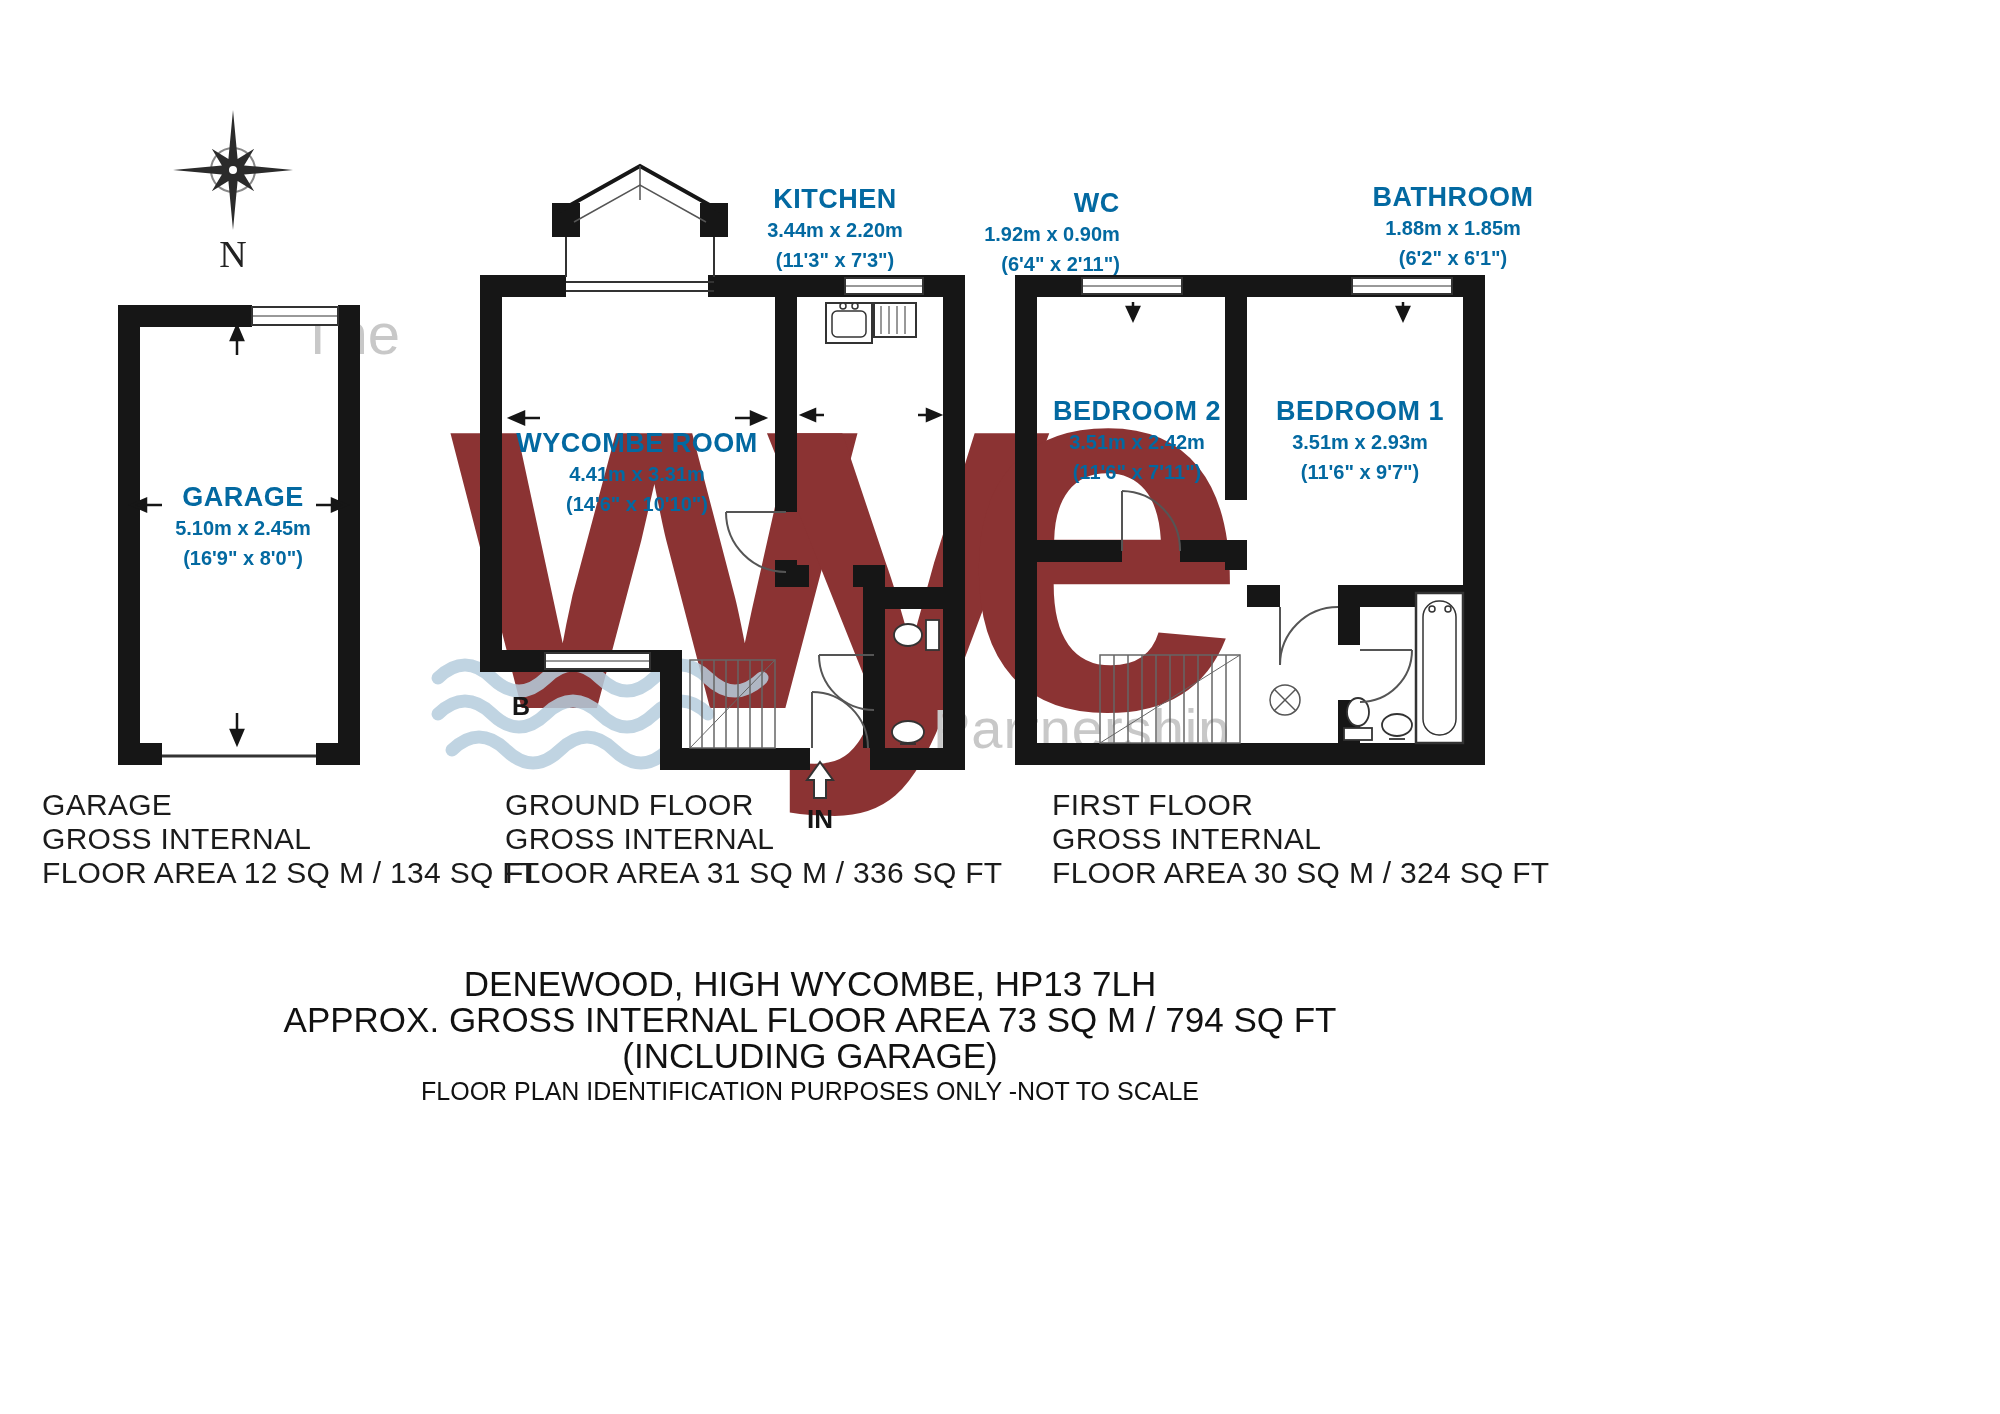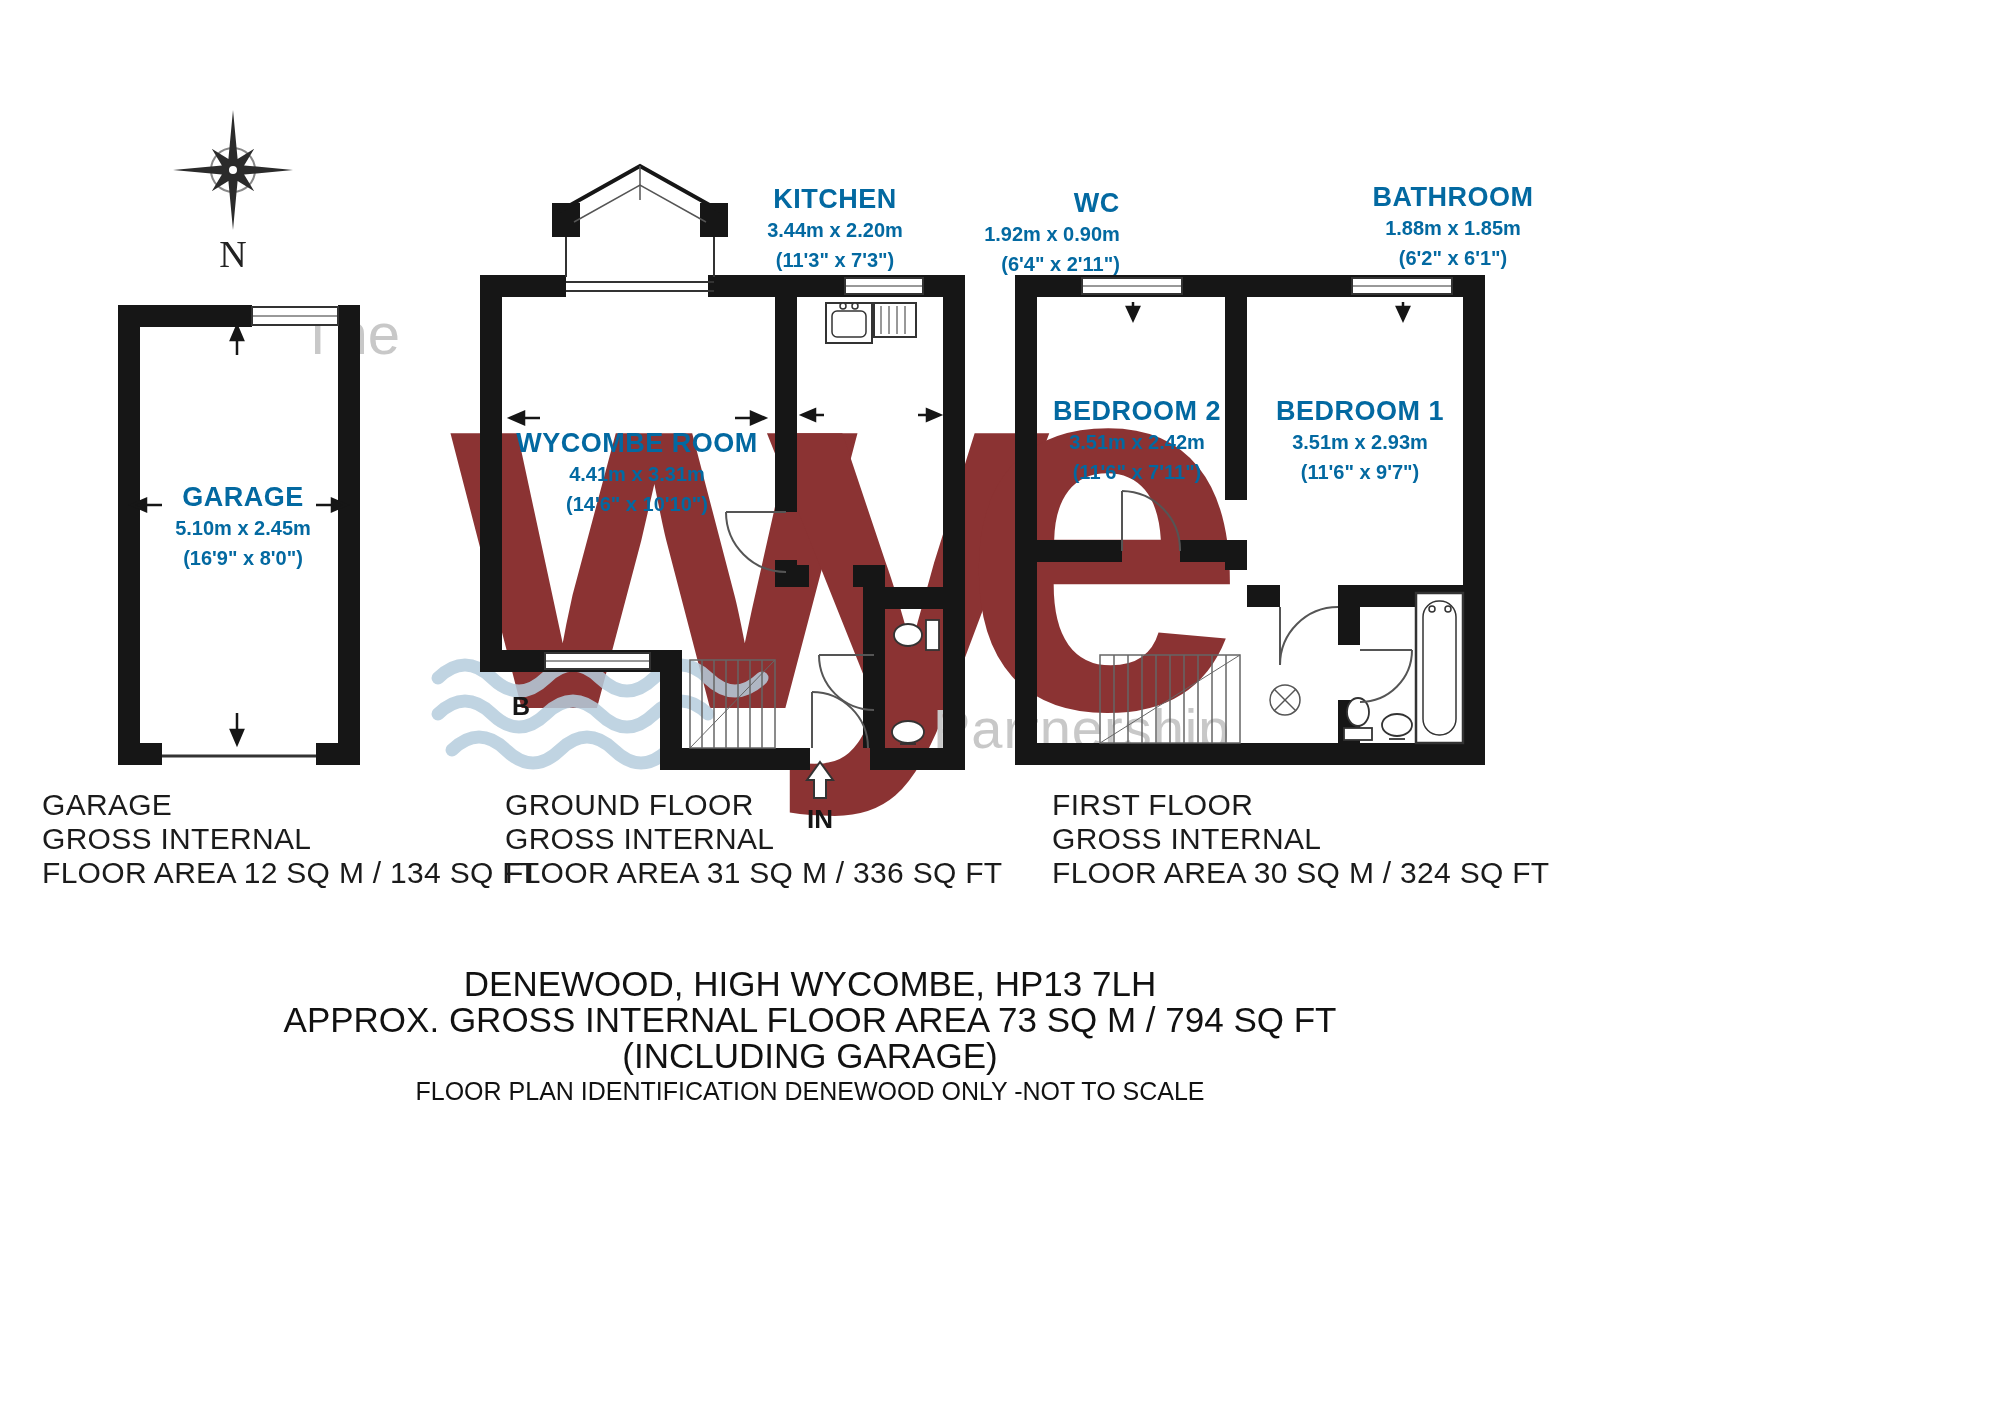--- a/index.html
+++ b/index.html
@@ -308,16 +308,16 @@
   <div class="area-label" style="left:1052px;top:788px;">
     <div>FIRST FLOOR</div>
     <div>GROSS INTERNAL</div>
     <div>FLOOR AREA 30 SQ M / 324 SQ FT</div>
   </div>
 
   <div id="footer">
     <div class="strong">DENEWOOD, HIGH WYCOMBE, HP13 7LH</div>
     <div class="strong">APPROX. GROSS INTERNAL FLOOR AREA 73 SQ M / 794 SQ FT</div>
     <div class="strong">(INCLUDING GARAGE)</div>
-    <div class="disclaimer">FLOOR PLAN IDENTIFICATION DENEWOOD ONLY -NOT TO SCALE</div>
+    <div class="disclaimer">FLOOR PLAN IDENTIFICATION PURPOSES ONLY -NOT TO SCALE</div>
   </div>
 
 </div>
 
 </body></html>

